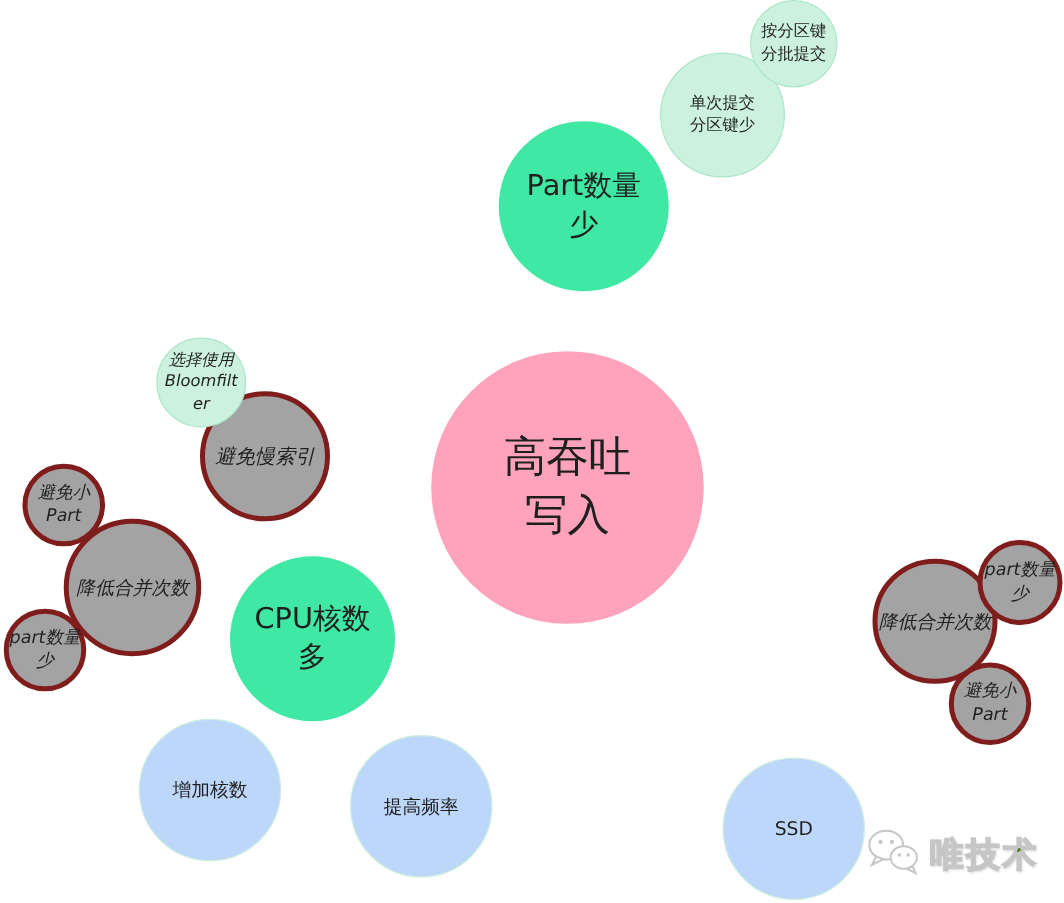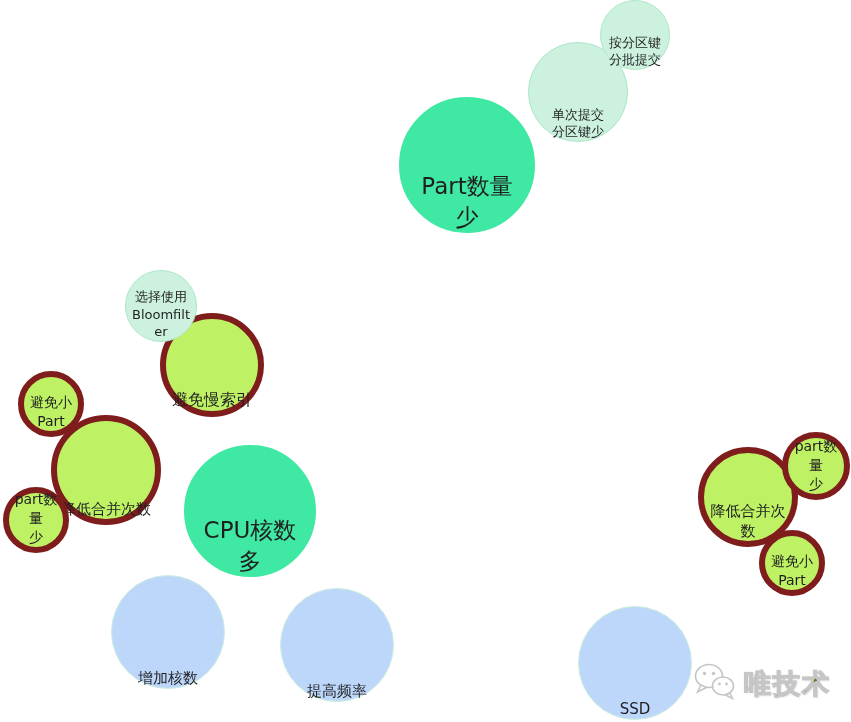--- a/index.html
+++ b/index.html
@@ -2,37 +2,37 @@
 <html><head>
 <meta charset="utf-8">
 <style>
   html,body { margin:0; padding:0; background:#ffffff; }
   .canvas {
     position:relative; width:851px; height:722px; overflow:hidden; background:#ffffff;
     font-family:"DejaVu Sans","Liberation Sans",sans-serif; color:#1f1f1f;
   }
   .circle {
     position:absolute; border-radius:50%; box-sizing:border-box;
-    display:flex; align-items:flex-end; justify-content:center; text-align:center;
+    display:flex; align-items:center; justify-content:center; text-align:center;
   }
   .label { white-space:pre-line; line-height:1.35; }
   .pink       { background:#ffa3bc; }
   .green      { background:#3fe8a3; border:2px solid #ffffff; }
   .lightgreen { background:#ccf2df; border:1px solid #aee6c9; }
-  .blue       { background:#bef264; border:6px solid #7f1d1d; }
+  .blue       { background:#a3a3a3; border:4px solid #7f1d1d;font-style:italic; }
   .lightblue  { background:#bdd7fb; border:1px solid #cdeedd; }
 
   
   .n-center   { left:345px; top:281px; width:218px; height:218px; font-size:34px; }
   .n-part     { left:397px; top:95px;  width:140px; height:140px; font-size:23px; }
   .n-bulk     { left:323px; top:28px;  width:98px;  height:98px;  font-size:13px; }
   .n-single   { left:528px; top:42px;  width:100px; height:100px; font-size:13px; }
   .n-bykey    { left:600px; top:0px;   width:70px;  height:70px;  font-size:13px; }
   .n-bloom    { left:125px; top:270px; width:72px;  height:72px;  font-size:13px; }
-  .n-bloom .label { word-break:break-all; padding:0 5px; }
+  .n-bloom .label { word-break:break-all; padding:0 5px;font-style:italic; }
   .n-slowidx  { left:160px; top:313px; width:104px; height:104px; font-size:16px; }
   .n-smallL   { left:18px;  top:371px; width:66px;  height:66px;  font-size:14px; }
   .n-mergeL   { left:51px;  top:415px; width:110px; height:110px; font-size:15px; }
   .n-pcountL  { left:3px;   top:487px; width:66px;  height:66px;  font-size:14px; }
   .n-cpu      { left:182px; top:443px; width:136px; height:136px; font-size:23px; }
   .n-cores    { left:111px; top:575px; width:114px; height:114px; font-size:15px; }
   .n-freq     { left:280px; top:588px; width:114px; height:114px; font-size:15px; }
   .n-disk     { left:555px; top:458px; width:138px; height:138px; font-size:22px; }
   .n-mergeR   { left:698px; top:447px; width:100px; height:100px; font-size:15px; }
   .n-pcountR  { left:782px; top:432px; width:68px;  height:68px;  font-size:14px; }
@@ -60,20 +60,24 @@
   </div>
   <div class="circle lightgreen n-bykey">
     <span class="label">按分区键
 分批提交</span>
   </div>
   <div class="circle green n-part">
     <span class="label">Part数量
 少</span>
   </div>
 
+  <div class="circle pink n-center">
+    <span class="label">高吞吐
+写入</span>
+  </div>
 
   <div class="circle blue n-slowidx">
     <span class="label">避免慢索引</span>
   </div>
   <div class="circle lightgreen n-bloom">
     <span class="label">选择使用
 Bloomfilter</span>
   </div>
   <div class="circle blue n-smallL">
     <span class="label">避免小

